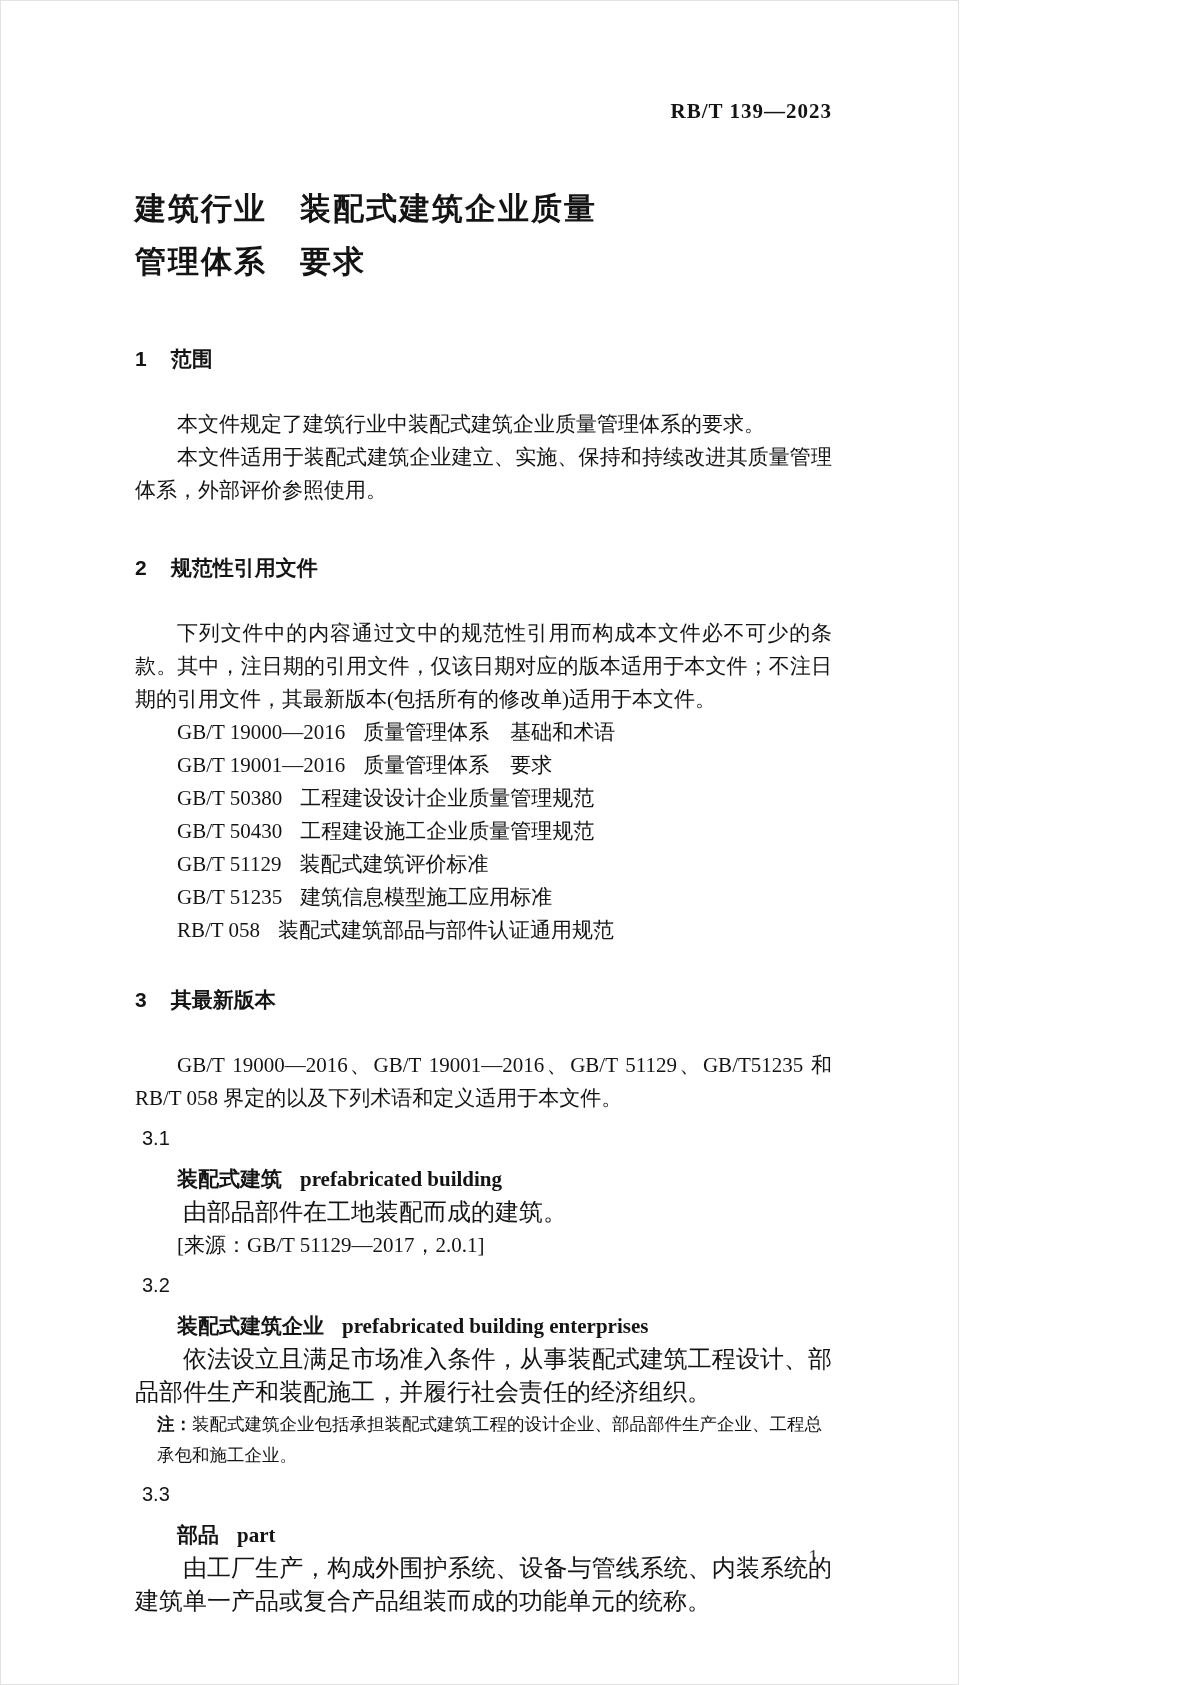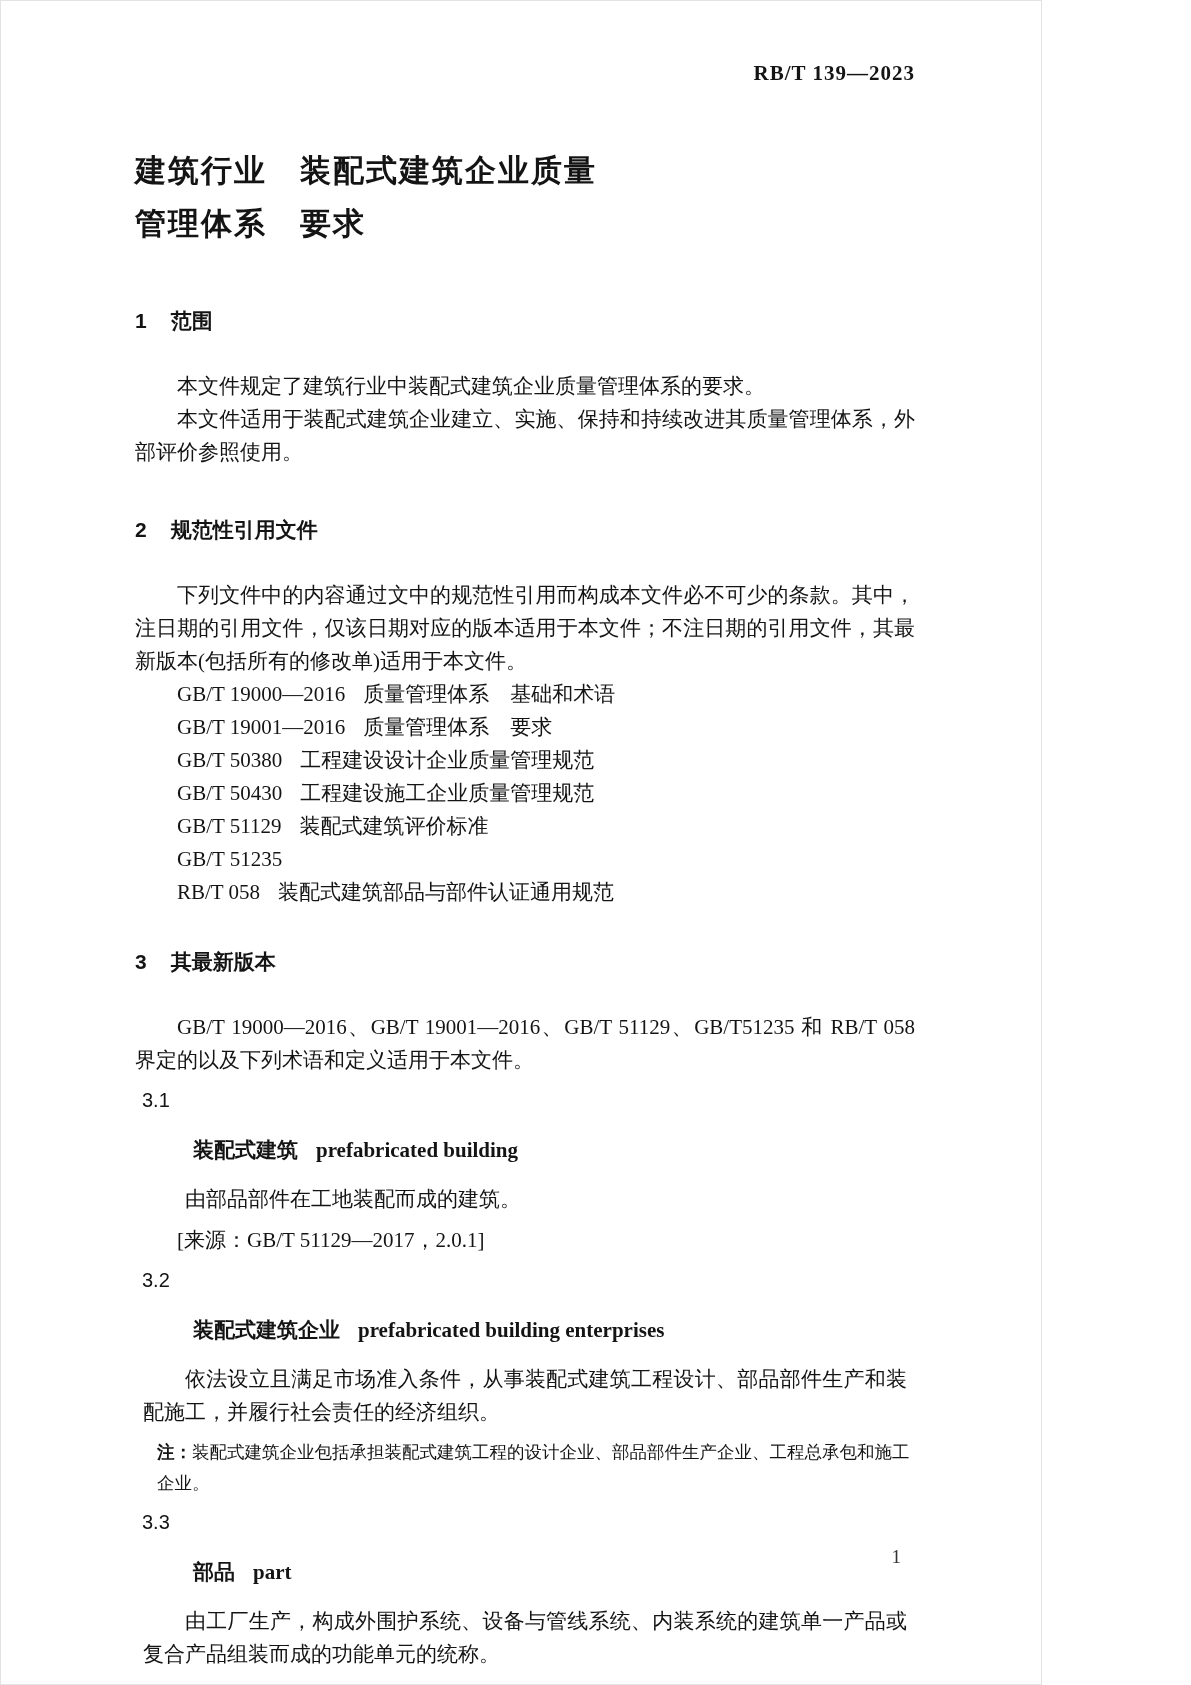--- a/index.html
+++ b/index.html
@@ -1,21 +1,21 @@
 <!DOCTYPE html>
 <html><head>
 <meta charset="utf-8">
 <style>
   html,body { margin:0; padding:0; background:#ffffff; }
   .page {
     position:relative;
-    width:1042px; height:1685px;
+    width:959px; height:1685px;
     background:#ffffff;
     box-sizing:border-box;
-    padding:61px 126px 0 134px;
+    padding:99px 126px 0 134px;
     border:1px solid #e3e3e3;
     font-family:"Liberation Serif","DejaVu Serif",serif;
     color:#141414;
     overflow:hidden;
   }
   
   .doc-code {
     text-align:right;
     font-size:21px; line-height:22px;
     font-weight:bold;
@@ -58,29 +58,29 @@
     font-size:21px; line-height:33px;
     white-space:nowrap;
   }
   
   .term-id {
     font-family:"Liberation Sans","DejaVu Sans",sans-serif;
     font-size:20px; line-height:33px;
     margin:7px;
   }
   .term-name {
-    margin:16px; padding-left:42px;
+    margin:0; padding-left:42px;
     line-height:33px; font-size:21px; font-weight:bold;
     display:flex; gap:18px; align-items:baseline;
   }
   .term-name .zh { font-family:"Liberation Sans","DejaVu Sans",sans-serif; }
   .term-name .en { font-family:"Liberation Serif","DejaVu Serif",serif; }
   .term-def {
-    margin:8px;
-    font-size:21px; line-height:33px;
+    margin:0;
+    font-size:24px; line-height:33px;
     text-align:justify; text-indent:2em;
   }
   .term-source {
     margin:0; padding-left:42px;
     font-size:21px; line-height:33px;
   }
   .term-note {
     margin:0; padding-left:22px;
     font-size:17.5px; line-height:31px;
   }
@@ -137,20 +137,21 @@
     <div class="ref-row">
       <span>GB/T 50430</span>
       <span>工程建设施工企业质量管理规范</span>
     </div>
     <div class="ref-row">
       <span>GB/T 51129</span>
       <span>装配式建筑评价标准</span>
     </div>
     <div class="ref-row">
       <span>GB/T 51235</span>
+      <span>建筑信息模型施工应用标准</span>
     </div>
     <div class="ref-row">
       <span>RB/T 058</span>
       <span>装配式建筑部品与部件认证通用规范</span>
     </div>
   </div>
 
   <h2 class="sec-heading mt-s3">
     <span>3</span>
     <span>其最新版本</span>

